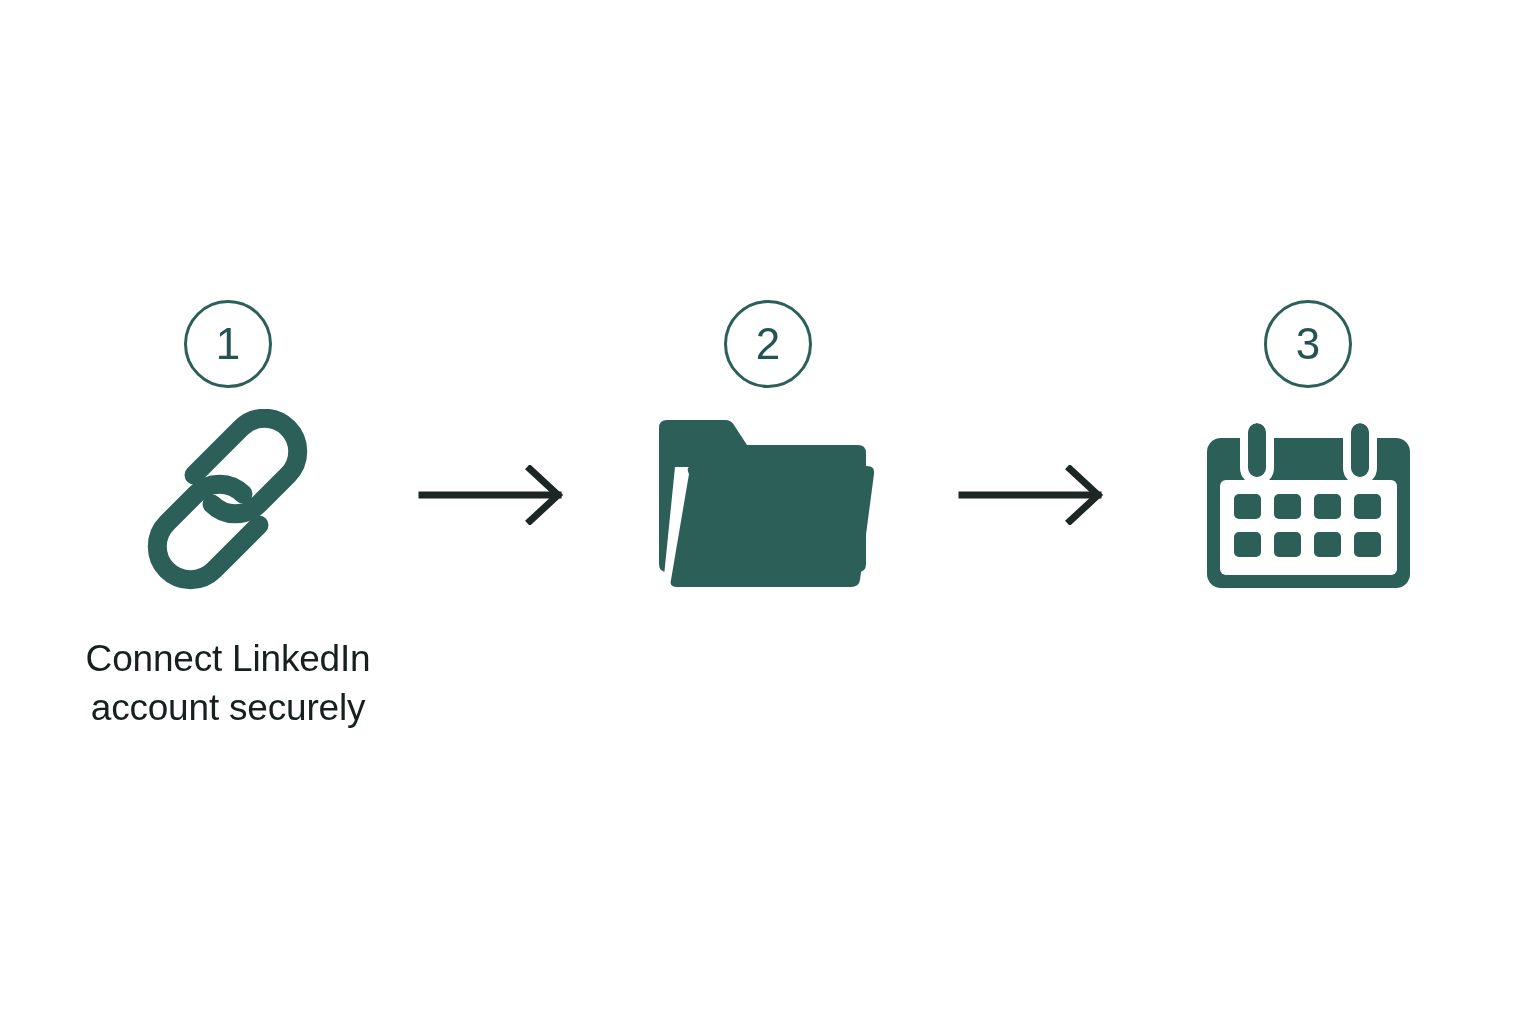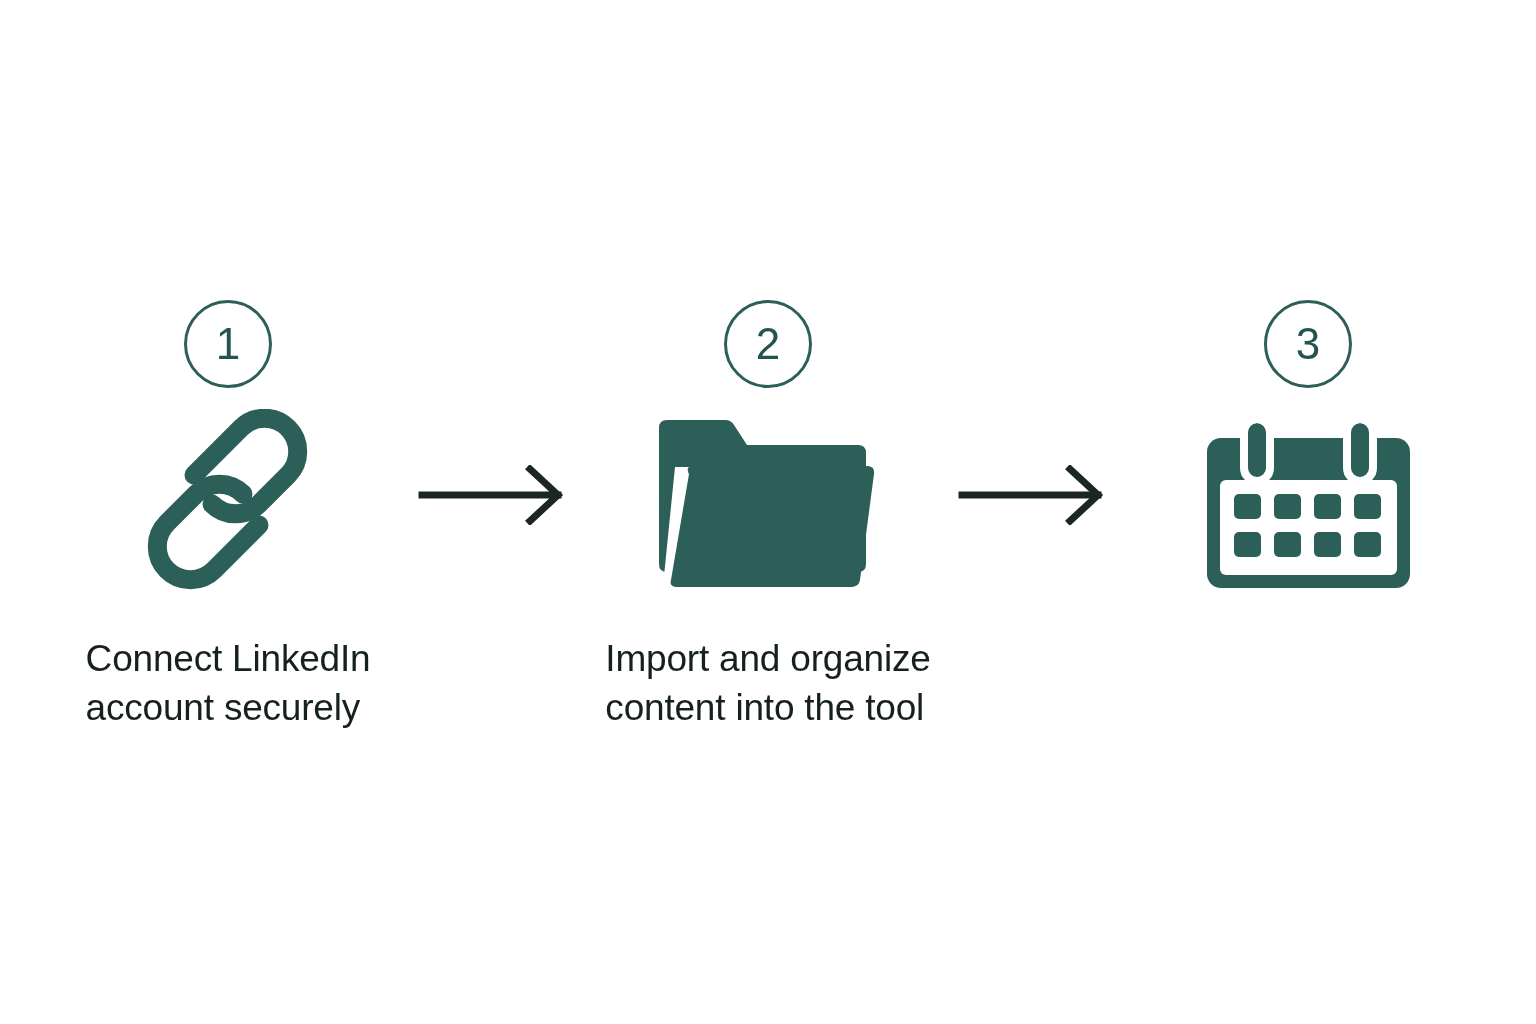--- a/index.html
+++ b/index.html
@@ -70,21 +70,21 @@
     margin-top: 16px;
     display: flex;
     align-items: center;
     justify-content: center;
   }
   .icon-wrap svg { display: block; }
 
   
   .caption {
     margin-top: 30px;
-    text-align: left;
+    text-align: center;
     color: #16211f;
     font-size: 37px;
     line-height: 1.33;
     font-weight: 400;
     letter-spacing: -0.2px;
     max-width: 350px;
     white-space: pre-line;
     font-family: "Liberation Sans", sans-serif;
   }
 
@@ -139,22 +139,20 @@
       <div class="icon-wrap">
         <svg width="230" height="180" viewBox="0 0 230 180">
 
           <path d="M 6 14 Q 6 6 14 6 L 72 6 Q 78 6 81 11 L 94 31 L 205 31 Q 213 31 213 39 L 213 150 Q 213 158 205 158 L 14 158 Q 6 158 6 150 Z" fill="#2d5f59"></path>
 
           <path d="M 22 53 L 215 53 L 200 172 L 10 172 Z" fill="#ffffff"></path>
 
           <path d="M 36 60 Q 32 52 40 52 L 214 52 Q 222 52 221 60 L 207 166 Q 206 173 198 173 L 24 173 Q 16 173 18 166 Z" fill="#2d5f59"></path>
         </svg>
       </div>
-      <div class="caption">Import and organize
-content into the tool</div>
     </div>
 
     <div class="arrow">
       <svg width="160" height="60" viewBox="0 0 160 60">
         <g stroke="#1c2624" stroke-width="7" fill="none" stroke-linecap="square" stroke-linejoin="miter">
           <line x1="4" y1="30" x2="140" y2="30"></line>
           <polyline points="112,4 140,30 112,56"></polyline>
         </g>
       </svg>
     </div>

